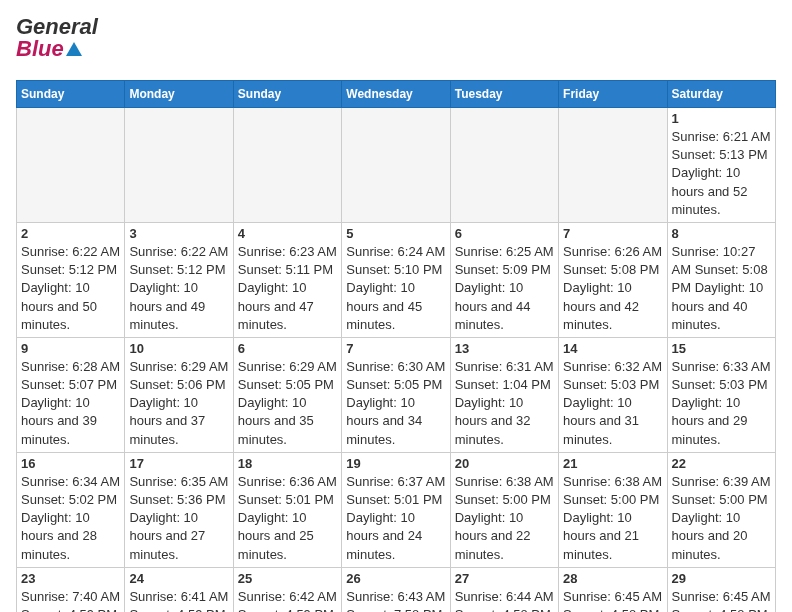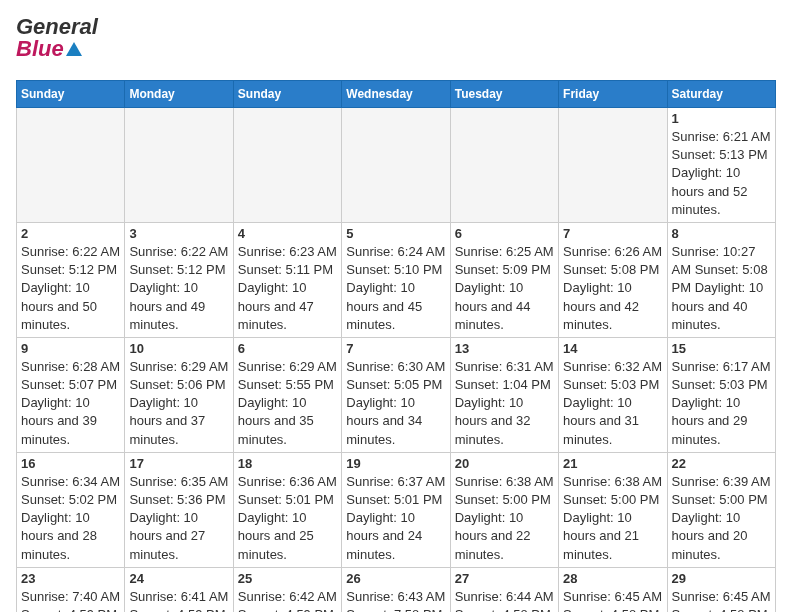--- a/index.html
+++ b/index.html
@@ -202,21 +202,21 @@
         </td>
         <td>
           <span class="day-number">10</span>
           <div class="day-info">Sunrise: 6:29 AM
 Sunset: 5:06 PM
 Daylight: 10 hours and 37 minutes.</div>
         </td>
         <td>
           <span class="day-number">6</span>
           <div class="day-info">Sunrise: 6:29 AM
-Sunset: 5:55 PM
+Sunset: 5:05 PM
 Daylight: 10 hours and 35 minutes.</div>
         </td>
         <td>
           <span class="day-number">7</span>
           <div class="day-info">Sunrise: 6:30 AM
 Sunset: 5:05 PM
 Daylight: 10 hours and 34 minutes.</div>
         </td>
         <td>
           <span class="day-number">13</span>
@@ -225,21 +225,21 @@
 Daylight: 10 hours and 32 minutes.</div>
         </td>
         <td>
           <span class="day-number">14</span>
           <div class="day-info">Sunrise: 6:32 AM
 Sunset: 5:03 PM
 Daylight: 10 hours and 31 minutes.</div>
         </td>
         <td>
           <span class="day-number">15</span>
-          <div class="day-info">Sunrise: 6:17 AM
+          <div class="day-info">Sunrise: 6:33 AM
 Sunset: 5:03 PM
 Daylight: 10 hours and 29 minutes.</div>
         </td>
       </tr>
       <tr>
         <td>
           <span class="day-number">16</span>
           <div class="day-info">Sunrise: 6:34 AM
 Sunset: 5:02 PM
 Daylight: 10 hours and 28 minutes.</div>

